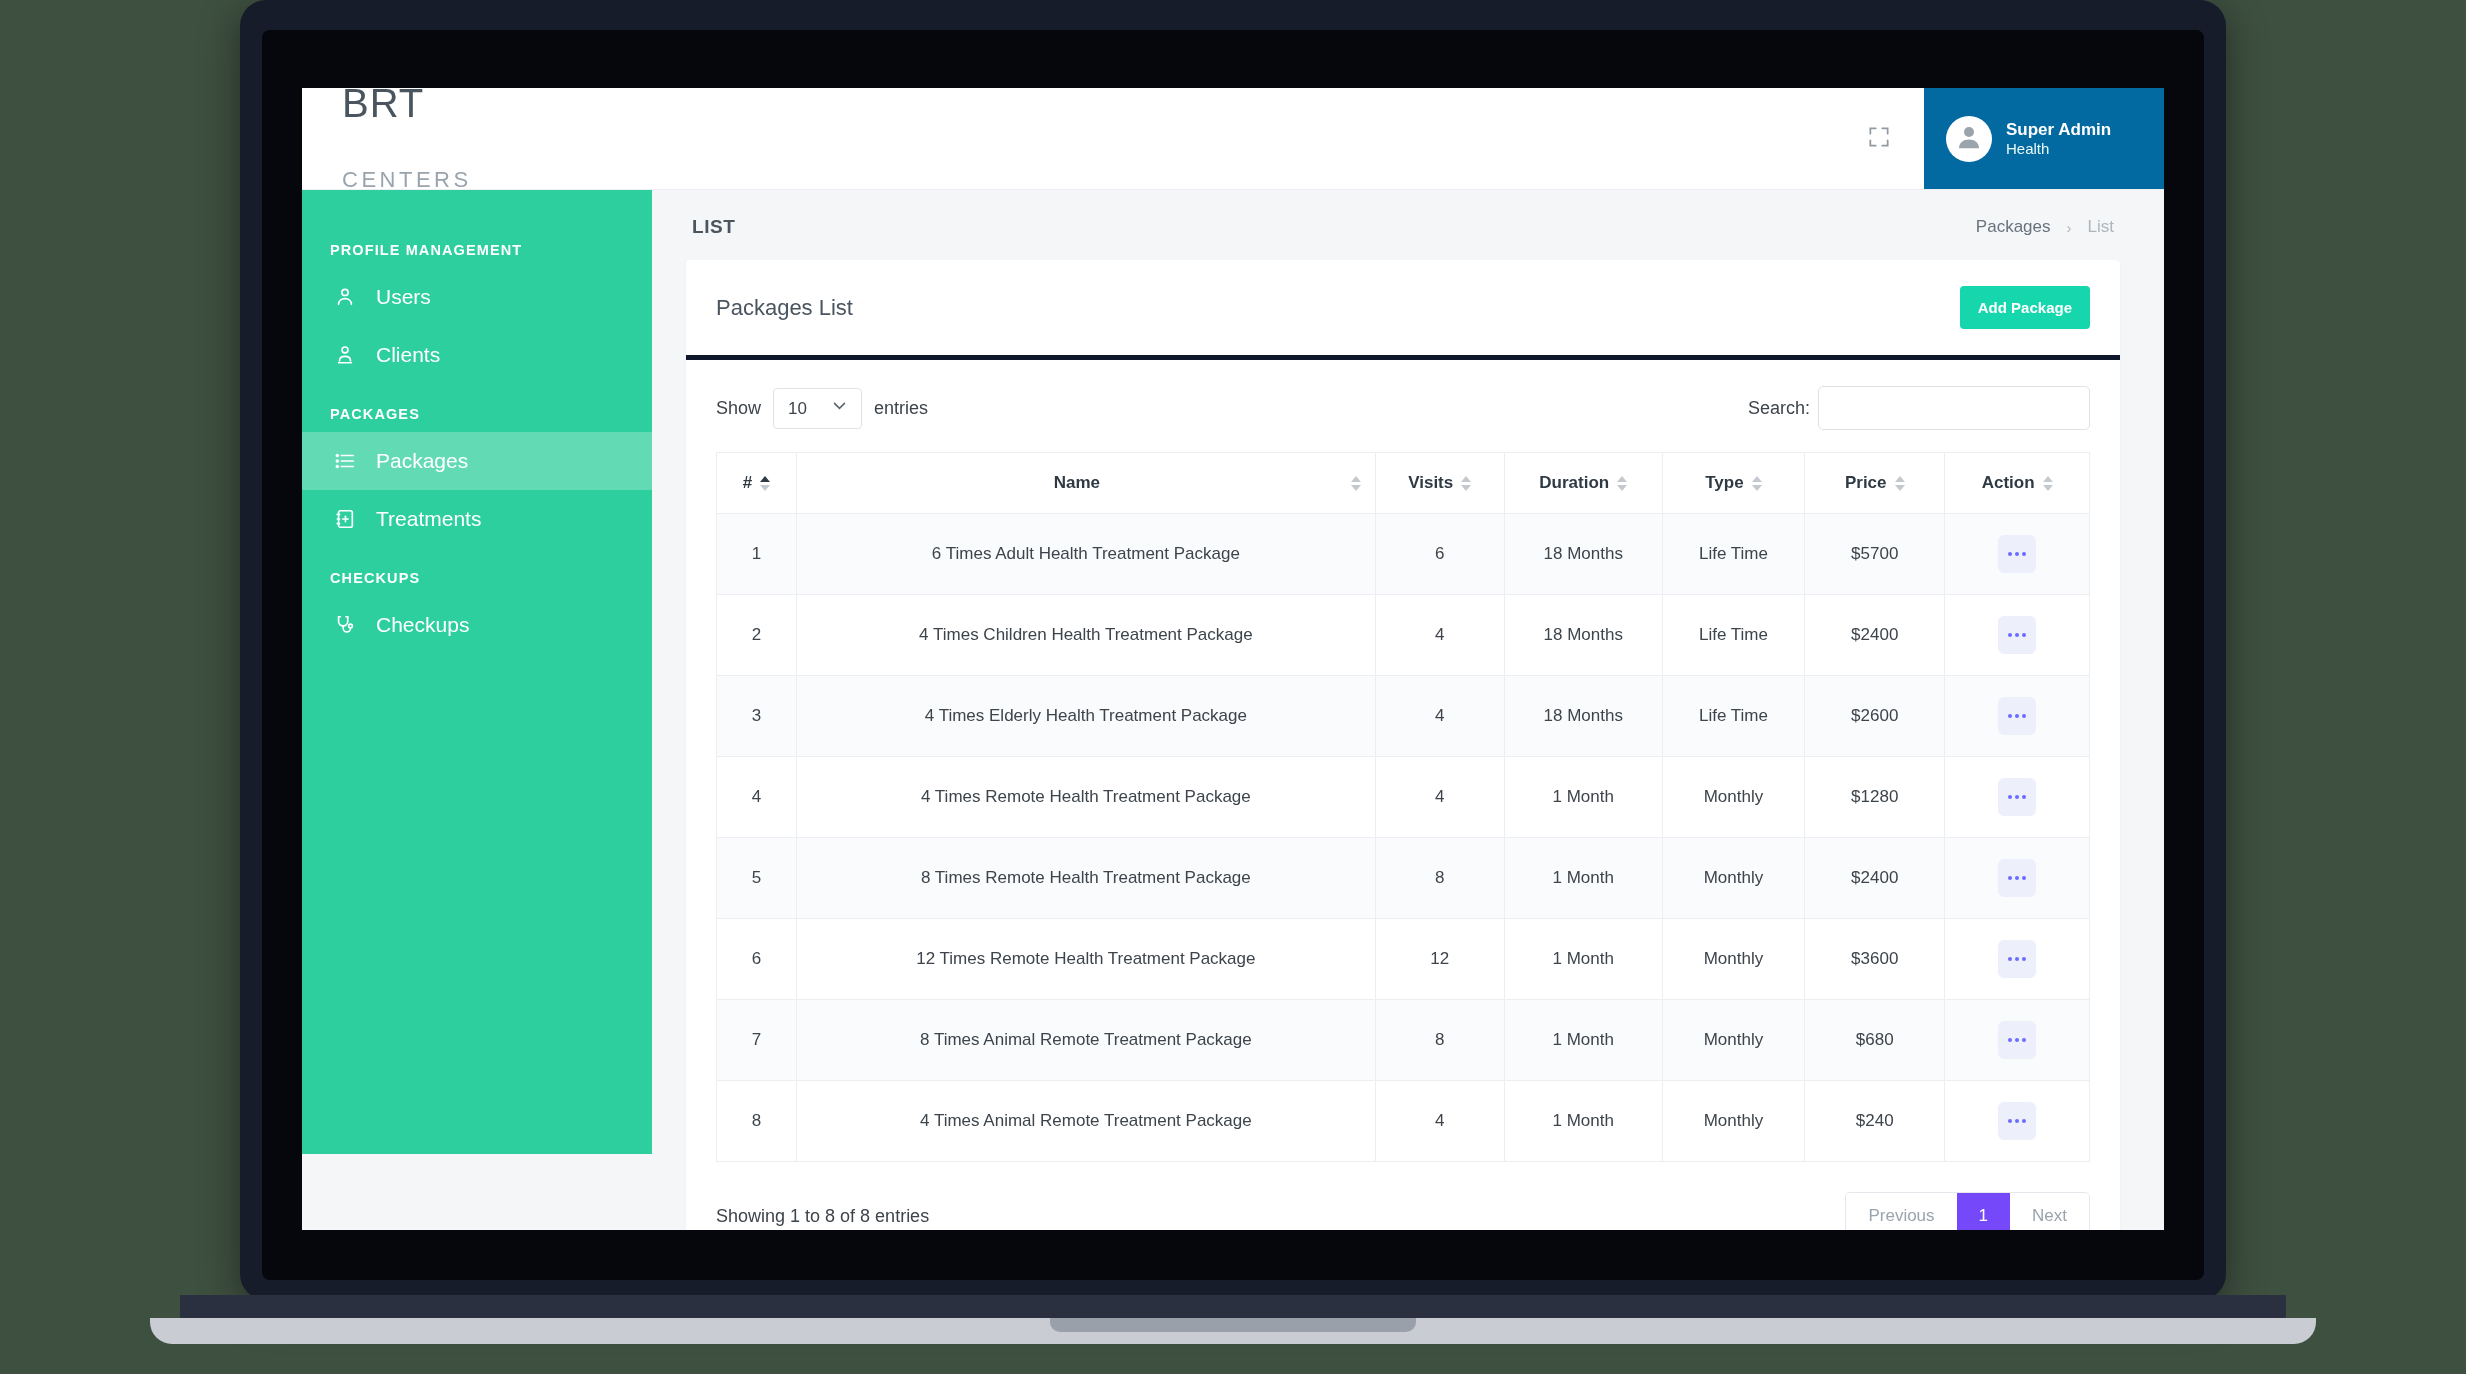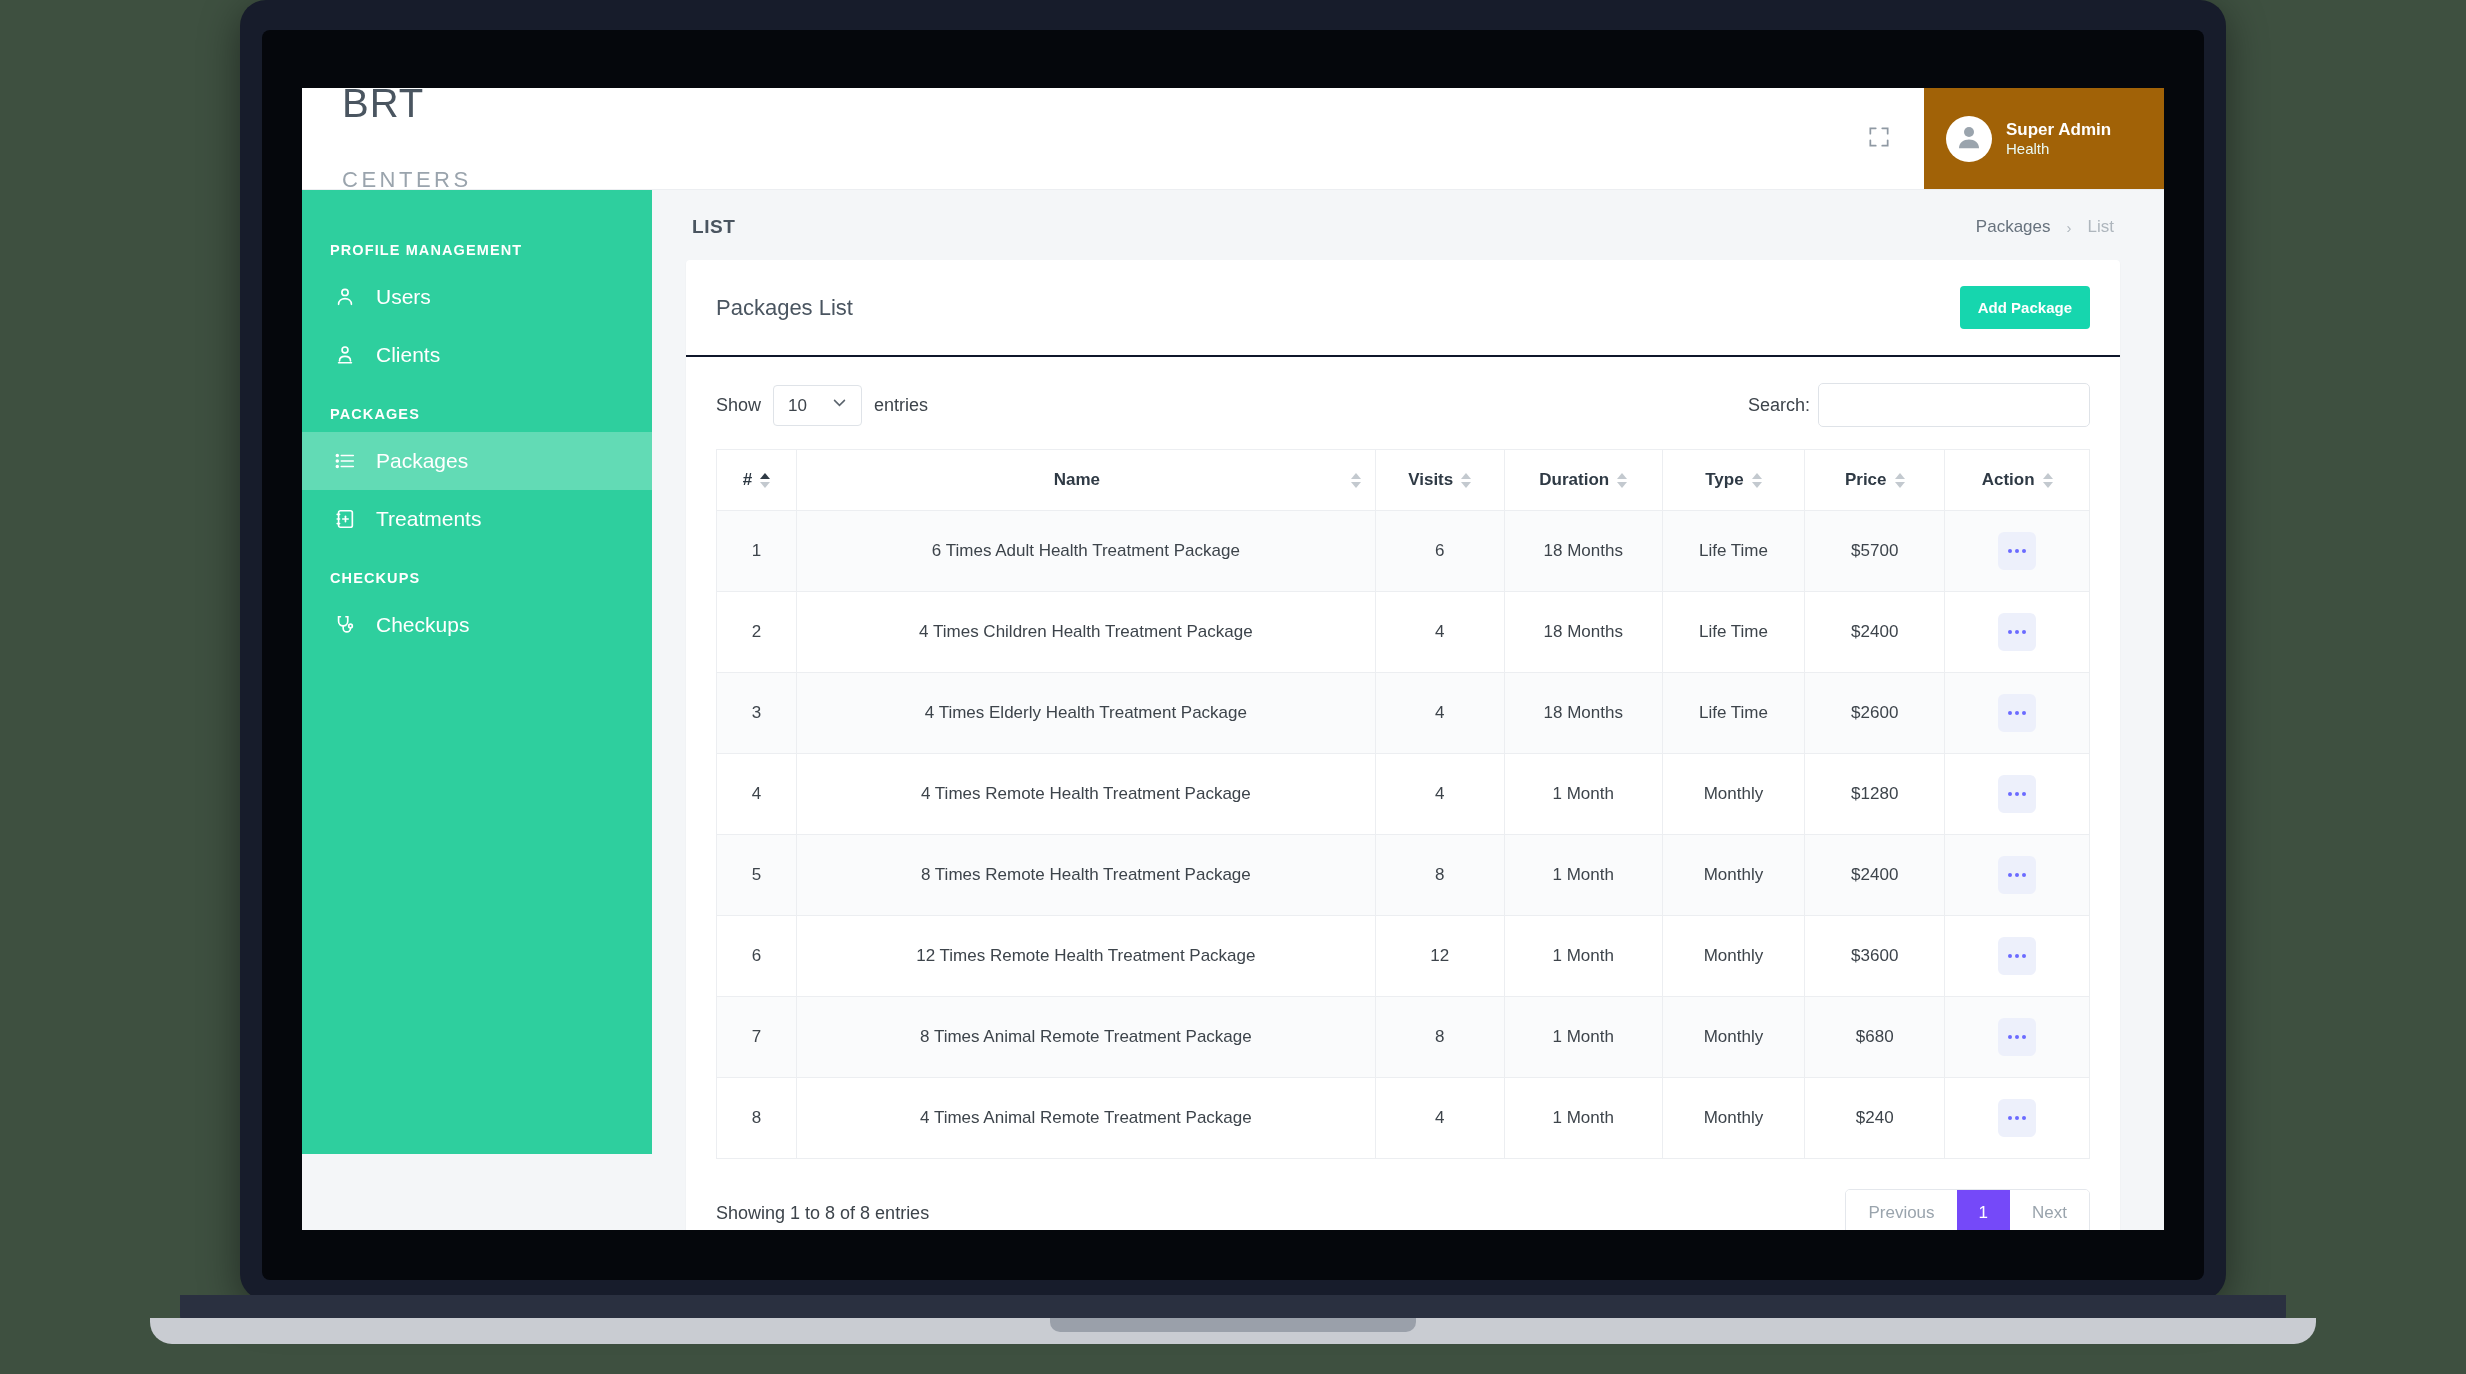--- a/index.html
+++ b/index.html
@@ -97,21 +97,21 @@
     line-height: 1.3;
   }
   .topbar-spacer { flex: 1 1 auto; }
   .fullscreen-btn {
     width: 90px;
     display: flex; align-items: center; justify-content: center;
     cursor: pointer;
   }
   .user-panel {
     width: 240px;
-    background: #a16207;
+    background: #0369a1;
     display: flex; align-items: center;
     padding-left: 22px;
     gap: 14px;
     cursor: pointer;
   }
   .avatar {
     width: 46px; height: 46px;
     border-radius: 50%;
     background: #ffffff;
     display: flex; align-items: center; justify-content: center;
@@ -176,21 +176,21 @@
 
   .card {
     background: #ffffff;
     border-radius: 4px;
     box-shadow: 0 1px 2px rgba(16,24,40,.06);
     overflow: hidden;
   }
   .card-head {
     display: flex; align-items: center; justify-content: space-between;
     padding: 26px 30px;
-    border-bottom: 2px solid #0f172a;
+    border-bottom: 5px solid #0f172a;
   }
   .card-title { font-size: 22px; color: #4a5560; }
   .btn-primary {
     background: #16d6ae;
     color: #ffffff;
     border: none;
     border-radius: 4px;
     padding: 13px 18px;
     font-size: 15px;
     font-weight: 700;

